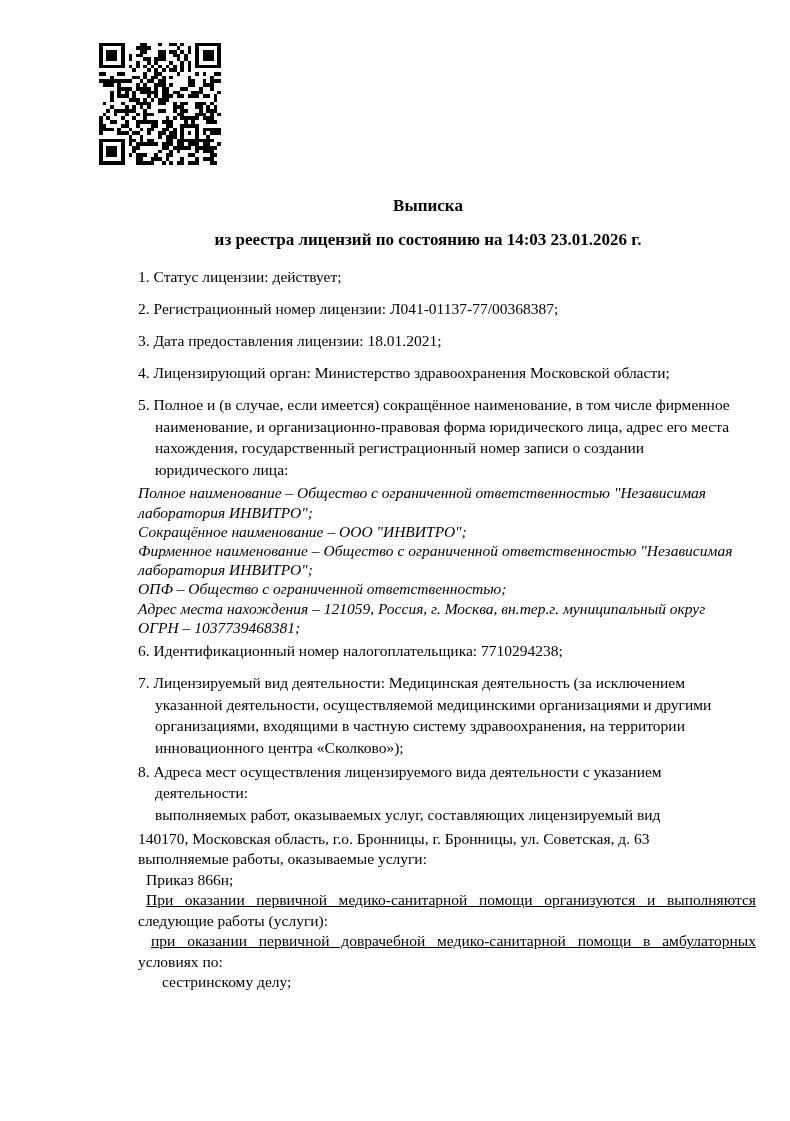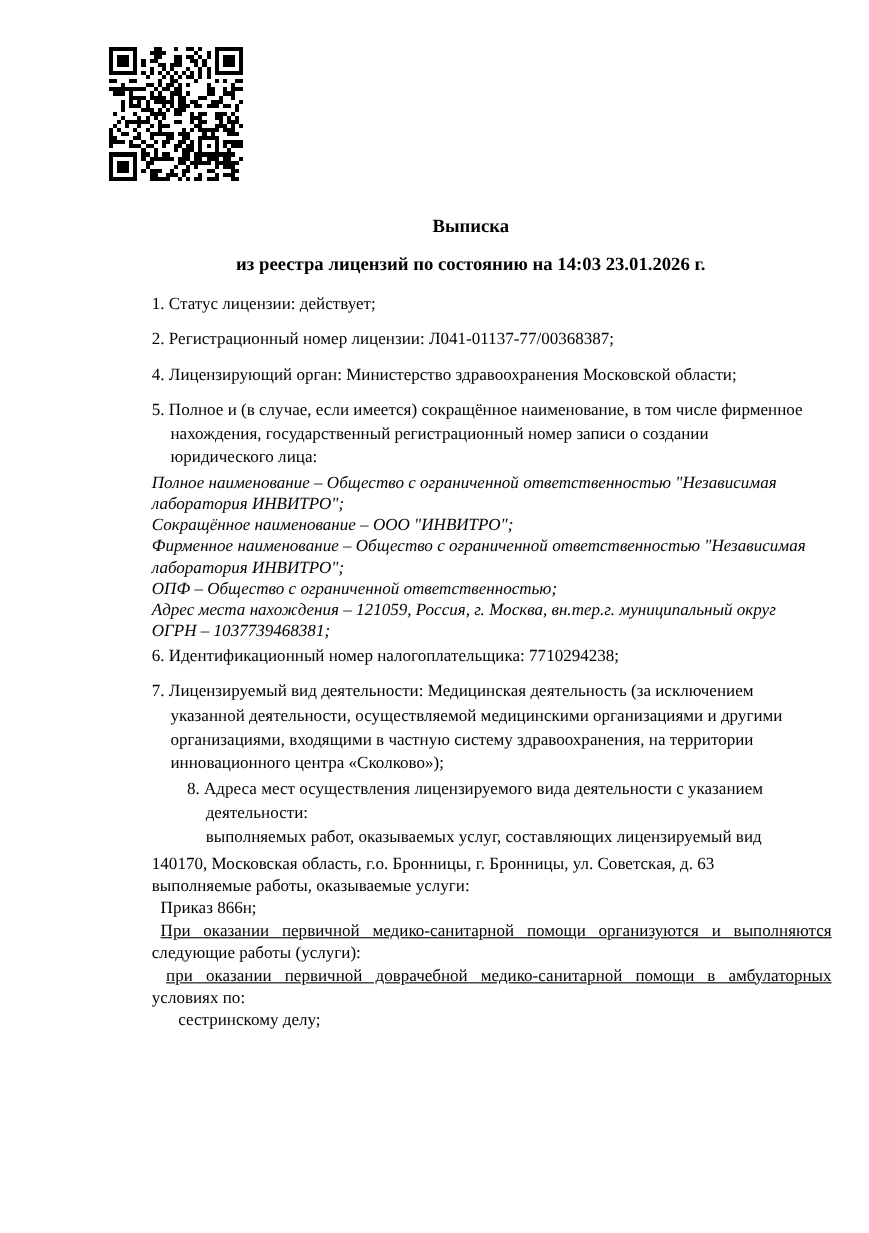--- a/index.html
+++ b/index.html
@@ -42,21 +42,21 @@
   .works-lh { line-height: 20.4px; }
   .ln { white-space: nowrap; }
   .cont { padding-left: 17px; }   
   .ind8  { padding-left: 8px; }
   .ind13 { padding-left: 13px; }
   .ind24 { padding-left: 24px; }
   .just { text-align: justify; text-align-last: justify; white-space: normal; text-decoration: underline; }
   .mb-item { margin-bottom: 10.4px; }
   .mb-sm3  { margin-bottom: 3px; }
   .mb-sm25 { margin-bottom: 2.5px; }
-  .mb-sm35 { margin-bottom: 3.5px; margin-left: 32px; }
+  .mb-sm35 { margin-bottom: 3.5px; }
 </style>
 </head>
 <body>
 
 <div class="page">
 
   <svg class="qr" id="qr-svg" viewBox="0 0 33 33" shape-rendering="crispEdges">
       <rect x="0" y="0" width="33" height="33" fill="#fff"></rect>
       <rect x="0" y="0" width="1" height="1" fill="#000"></rect>
       <rect x="1" y="0" width="1" height="1" fill="#000"></rect>
@@ -582,24 +582,26 @@
 
   <div class="title">
     <div class="t1">Выписка</div>
     <div class="t2">из реестра лицензий по состоянию на 14:03 23.01.2026 г.</div>
   </div>
 
   <div class="body">
 
     <div class="items-lh mb-item ln">1. Статус лицензии: действует;</div>
     <div class="items-lh mb-item ln">2. Регистрационный номер лицензии: Л041-01137-77/00368387;</div>
+    <div class="items-lh mb-item ln">3. Дата предоставления лицензии: 18.01.2021;</div>
     <div class="items-lh mb-item ln">4. Лицензирующий орган: Министерство здравоохранения Московской области;</div>
 
     <div class="items-lh mb-sm3">
       <div class="ln">5. Полное и (в случае, если имеется) сокращённое наименование, в том числе фирменное</div>
+      <div class="ln cont">наименование, и организационно-правовая форма юридического лица, адрес его места</div>
       <div class="ln cont">нахождения, государственный регистрационный номер записи о создании</div>
       <div class="ln cont">юридического лица:</div>
     </div>
 
     <div class="org-lh mb-sm3">
       <div class="ln">Полное наименование – Общество с ограниченной ответственностью "Независимая</div>
       <div class="ln">лаборатория ИНВИТРО";</div>
       <div class="ln">Сокращённое наименование – ООО "ИНВИТРО";</div>
       <div class="ln">Фирменное наименование – Общество с ограниченной ответственностью "Независимая</div>
       <div class="ln">лаборатория ИНВИТРО";</div>

